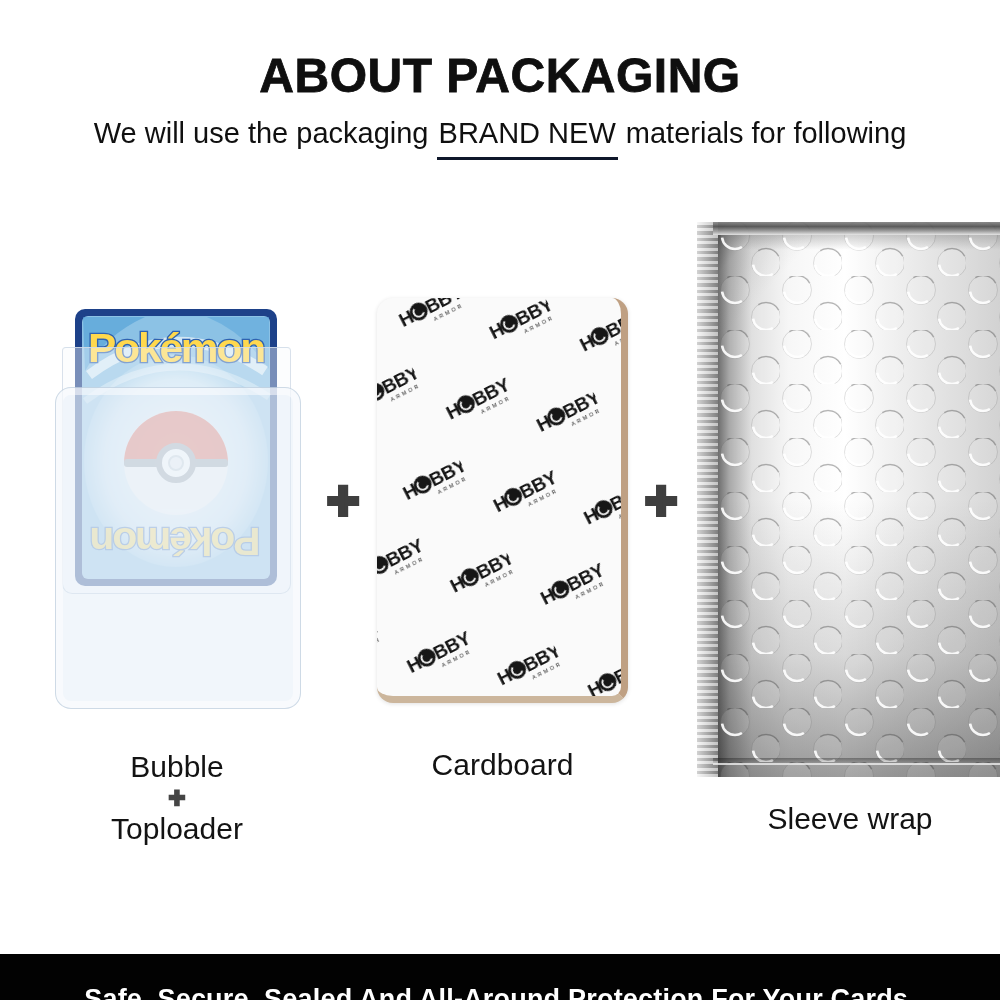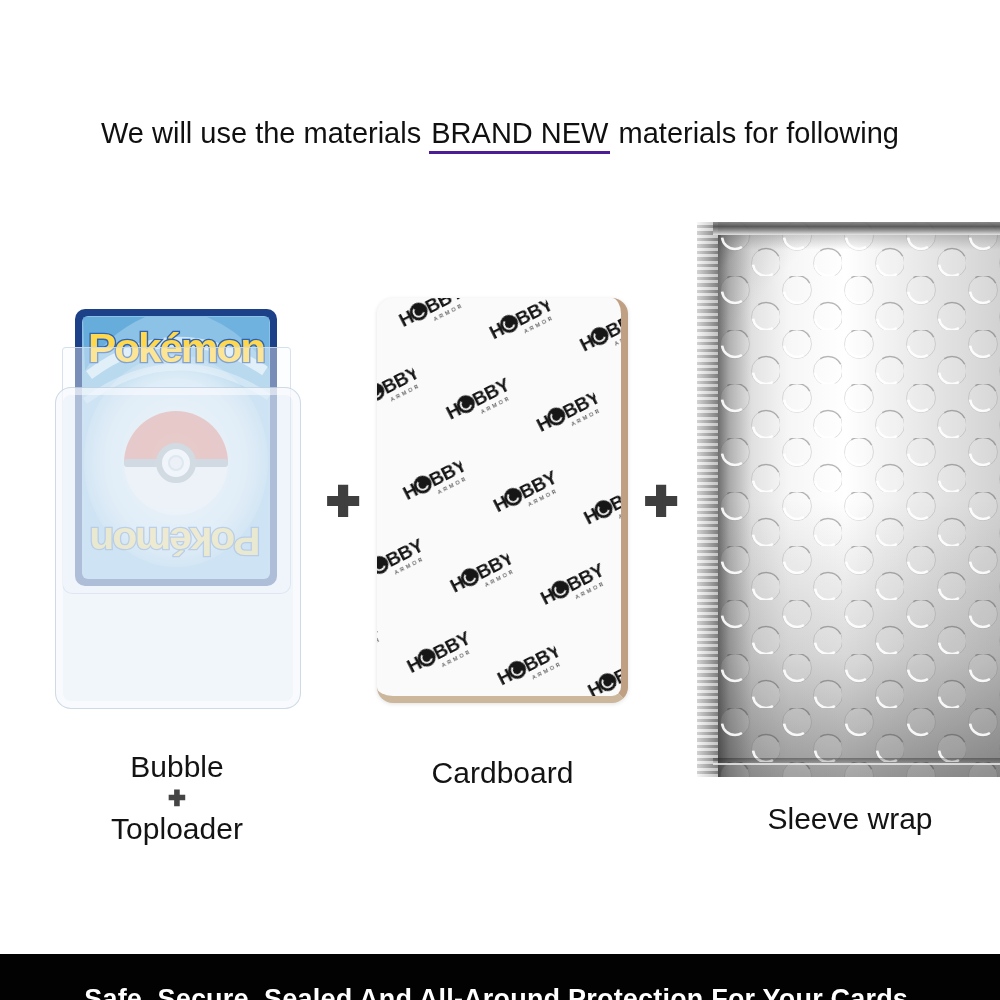--- a/index.html
+++ b/index.html
@@ -13,21 +13,21 @@
   .title {
     position:absolute; top:48px; left:0; right:0;
     text-align:center; font-size:48px; font-weight:700;
     letter-spacing:0.5px; color:#0f0f0f;
     -webkit-text-stroke:0.8px #0f0f0f;
   }
   .subtitle {
     position:absolute; top:117px; left:0; right:0;
     text-align:center; font-size:29px; font-weight:400; color:#101010;
   }
-  .subtitle .hl { border-bottom:3px solid #4c1d95; padding:0 2px 2px; }
+  .subtitle .hl { border-bottom:3px solid #0f172a; padding:0 2px 8px; }
 
   
   .card-svg { position:absolute; left:75px; top:309px; z-index:1; }
   .sleeve {
     position:absolute; left:62px; top:347px; width:227px; height:245px;
     background:rgba(247,250,253,0.42);
     border:1px solid rgba(187,203,219,0.55);
     border-top-color:rgba(208,220,232,0.85);
     border-radius:4px 4px 10px 10px;
     z-index:2;
@@ -95,38 +95,39 @@
   .label {
     position:absolute; text-align:center;
     font-size:30px; font-weight:400; color:#131313;
   }
   #label-sleeve { left:55px; width:244px; top:750px; }
   #label-sleeve .line { line-height:34px; }
   .label-plus-small {
     display:block; line-height:28px; font-size:28px; font-weight:700;
     color:#454545; -webkit-text-stroke:2.5px #454545;
   }
-  #label-cardboard { left:377px; width:251px; top:748px;margin-top:8px; }
+  #label-cardboard { left:377px; width:251px; top:748px; }
   #label-bubble { left:700px; width:300px; top:802px; }
 
   
   .footer {
     position:absolute; left:0; right:0; top:910px; height:90px;
     background:#020202; color:#ffffff;
     display:flex; align-items:center; justify-content:center;
     font-size:27px; font-weight:700; letter-spacing:0.2px;margin-top:44px;
   }
 </style>
 </head>
 <body>
 
 <div class="canvas">
 
+  <div class="title">ABOUT PACKAGING</div>
   <div class="subtitle">
-    <span>We will use the materials </span><span class="hl">BRAND NEW</span><span> materials for following</span>
+    <span>We will use the packaging </span><span class="hl">BRAND NEW</span><span> materials for following</span>
   </div>
 
   <svg class="card-svg" width="202" height="277" viewBox="0 0 202 277">
     <defs>
       <radialGradient id="gwhite" cx="50%" cy="50%" r="55%">
         <stop offset="0%" stop-color="#ffffff" stop-opacity="0.95"></stop>
         <stop offset="70%" stop-color="#ffffff" stop-opacity="0.55"></stop>
         <stop offset="100%" stop-color="#ffffff" stop-opacity="0"></stop>
       </radialGradient>
       <g id="pokelogo">

